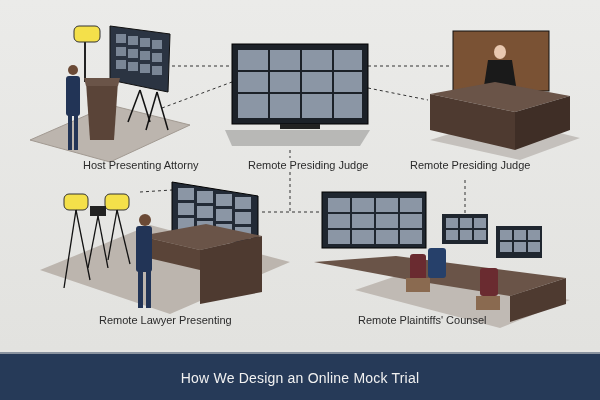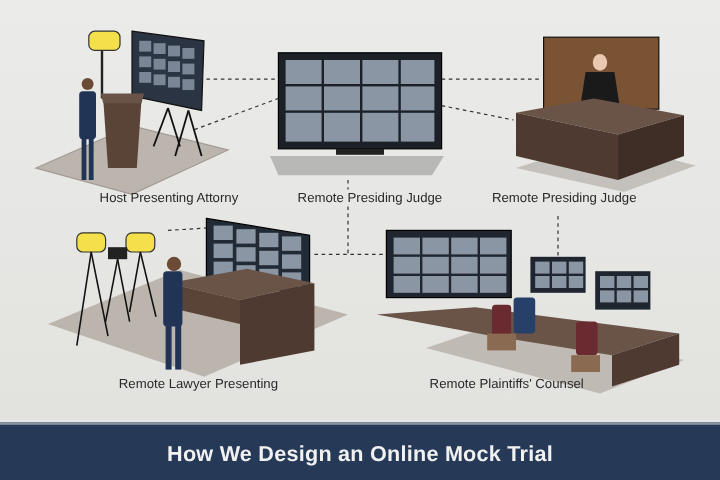--- a/index.html
+++ b/index.html
@@ -1,20 +1,20 @@
 <!DOCTYPE html>
 <html><head>
 <meta charset="utf-8">
 <style>
   html,body{margin:0;padding:0;}
   body{width:600px;height:400px;overflow:hidden;background:#e6e6e4;font-family:"Liberation Sans",sans-serif;position:relative;}
   .stage{position:absolute;left:0;top:0;width:600px;height:350px;background:linear-gradient(#ebebe9,#e2e2df);}
   .lbl{position:absolute;font-size:11px;color:#2a2a2a;white-space:nowrap;padding-left:44px;}
   .banner{position:absolute;left:0;top:352px;width:600px;height:48px;background:#263a58;border-top:2px solid #8a93a0;display:flex;align-items:center;justify-content:center;}
-  .banner span{color:#f1f1f1;font-size:18px;font-weight:bold;letter-spacing:0.2px;}
+  .banner span{color:#f1f1f1;font-size:14px;font-weight:normal;letter-spacing:0.2px;}
   svg{position:absolute;left:0;top:0;}
 </style>
 </head>
 <body>
 
 <div class="stage">
 <svg width="600" height="350" viewBox="0 0 600 350">
 
   <g stroke="#333" stroke-width="1" stroke-dasharray="3,3" fill="none">
     <line x1="172" y1="66" x2="232" y2="66"></line>

